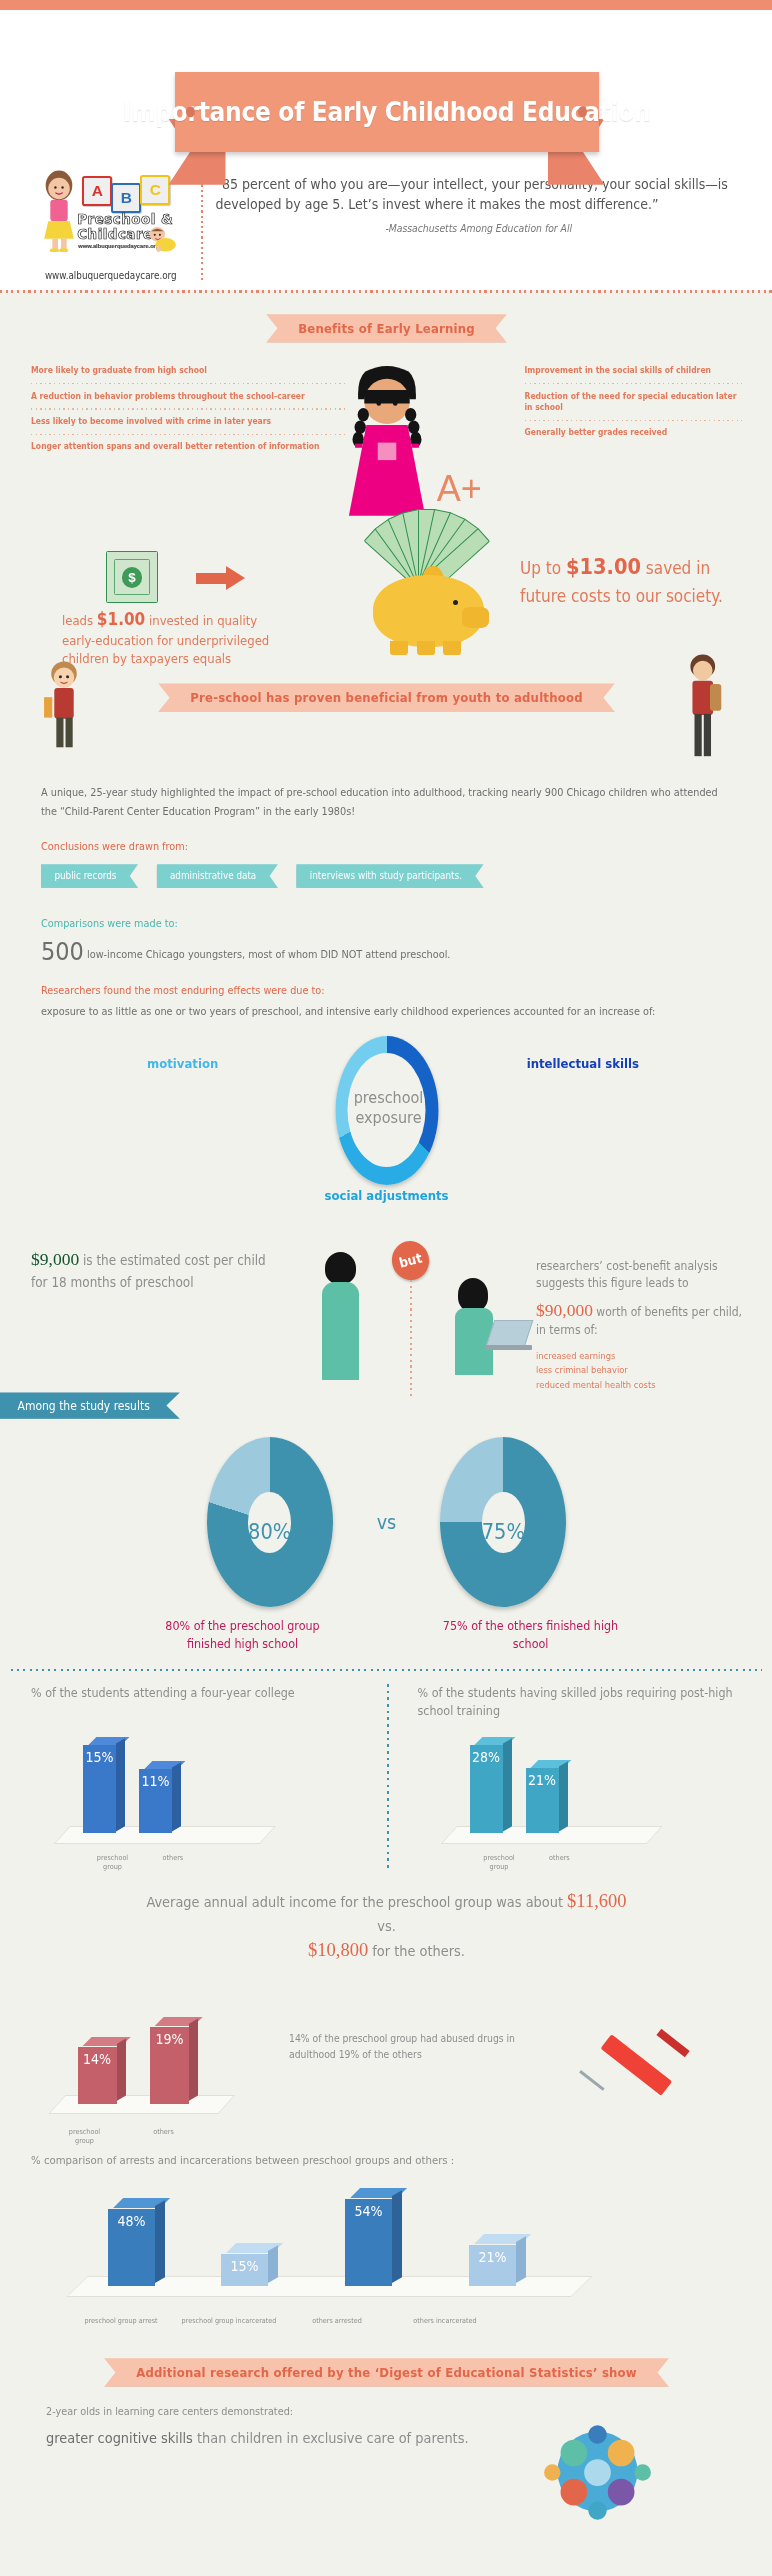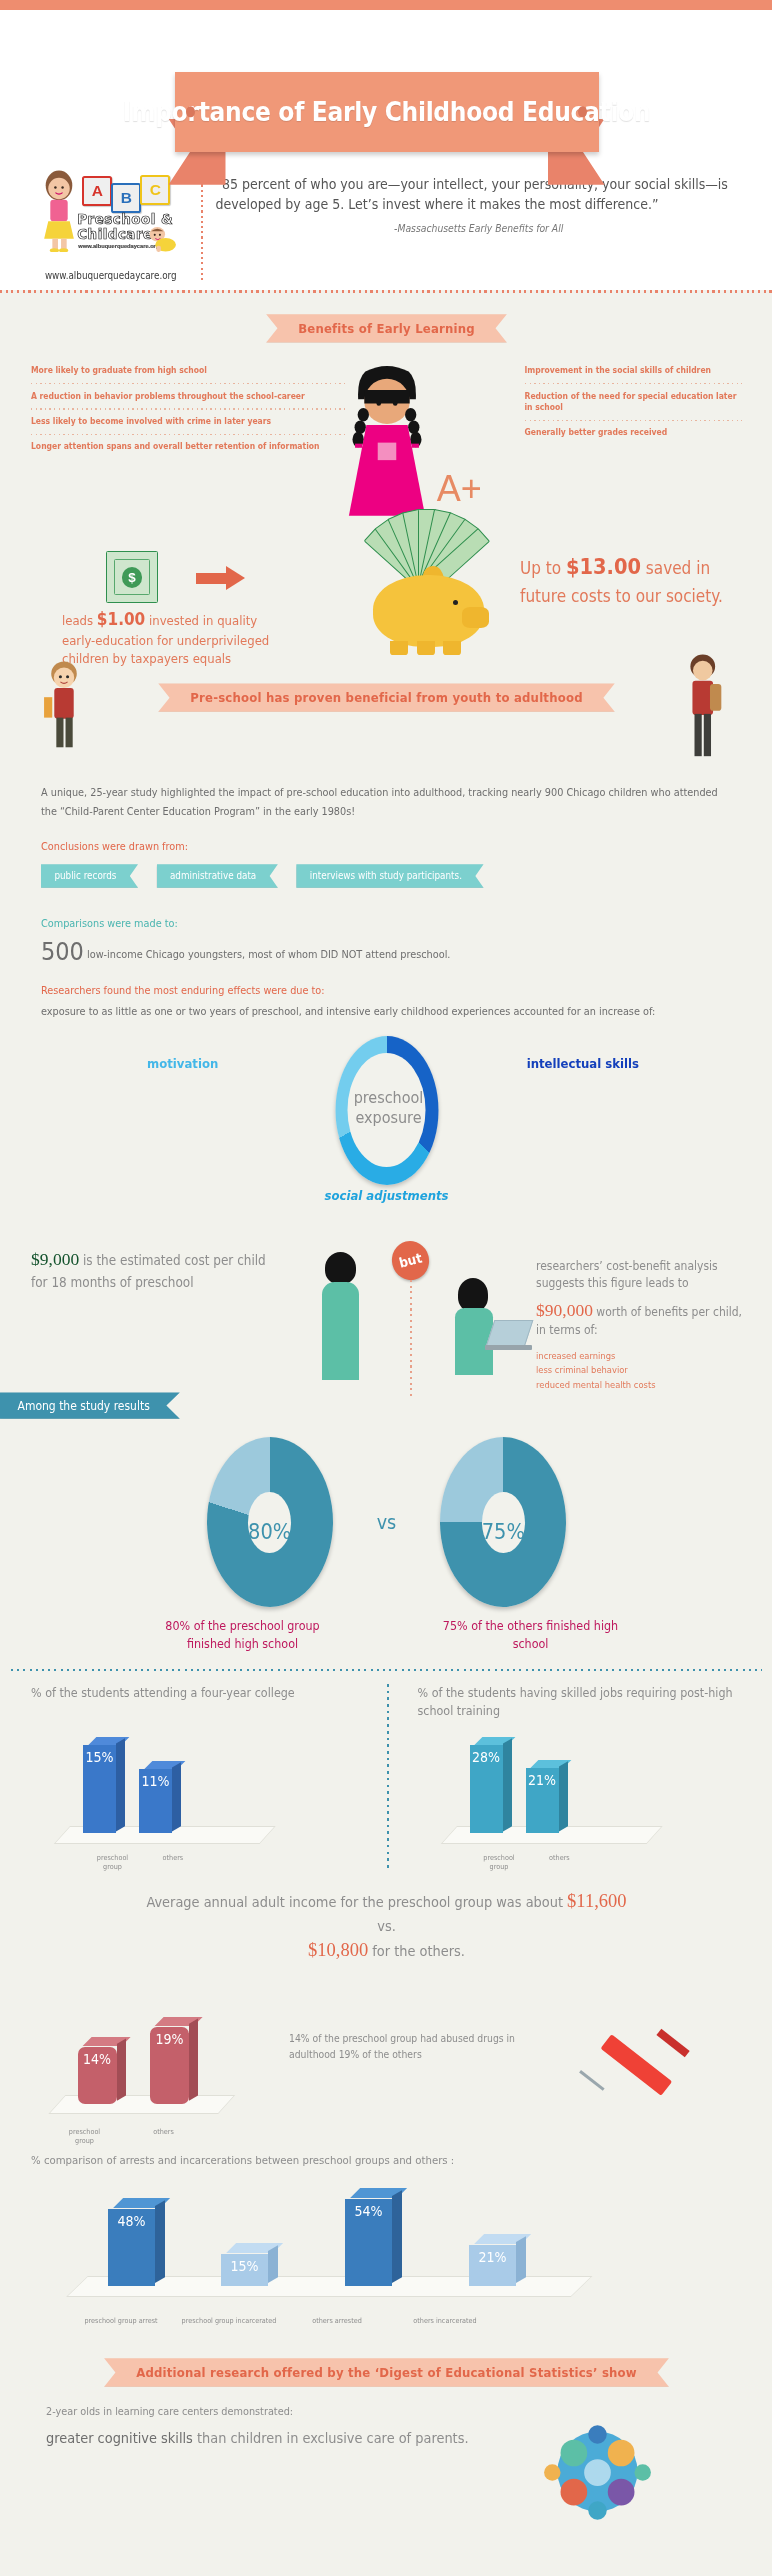--- a/index.html
+++ b/index.html
@@ -181,21 +181,21 @@
            box-shadow:0 2.1px 4.1px rgba(0,0,0,.22);}
   .donut::after { content:""; position:absolute; left:12.4px; top:17.5px; right:12.4px; bottom:17.5px;
                   background:#f2f2ec; border-radius:50%; }
   .donut-label { position:absolute; left:4px; right:0; top:57px; text-align:center;
                  z-index:2; font-size:16px; color:#8d8d8d; line-height:1.3;
                  font-family:"DejaVu Sans Condensed","Liberation Sans",sans-serif;}
   .c-lab { position:absolute; font-size:13px; font-weight:bold;
            font-family:"DejaVu Sans Condensed","Liberation Sans",sans-serif;}
   .c-lab.mot { left:147px; top:25px; color:#44b7e8; }
   .c-lab.int { right:134px; top:25px; color:#1440bb; }
-  .c-lab.soc { left:50%; transform:translateX(-50%); bottom:-2.1px; color:#1fa3dd;font-style:italic; }
+  .c-lab.soc { left:50%; transform:translateX(-50%); bottom:-2.1px; color:#1fa3dd; }
 
   
   .cost-zone { position:relative; height:170px; margin-top:15.5px; }
   .cost-left { position:absolute; left:31px; top:31px; width:242px;
                font-size:13.4px; line-height:1.45; color:#8d8d8d;
                font-family:"DejaVu Sans Condensed","Liberation Sans",sans-serif;}
   .cost-left b { color:#14532d; font-size:17.5px; font-weight:normal;
                  font-family:"Liberation Serif",serif;}
   .person-a { position:absolute; left:314px; top:36px; width:57px; height:129px;}
   .pa-head { position:absolute; left:11.3px; top:0; width:31px;height:32px;background:#141414;border-radius:50% 50% 42% 42%;}
@@ -281,21 +281,21 @@
 
   
   .drug-zone { position:relative; height:170px; }
   .drug-plot { position:absolute; left:57px; top:20.6px; width:216px; height:124px; }
   .dplat { position:absolute; left:0; bottom:9.3px; width:170px; height:18.5px;
            background:#fafaf6; border:0.5px solid #e0e0d8; transform:skewX(-42deg);}
   .dbar { position:absolute; bottom:19.6px; width:39px; }
   .dbar .face { width:39px; background:#c4606a; position:absolute; bottom:0;
                 display:flex; align-items:flex-start; justify-content:center; padding-top:4.1px;
                 color:#fff; font-size:14px;
-                font-family:"DejaVu Sans Condensed","Liberation Sans",sans-serif;border-radius:7px;}
+                font-family:"DejaVu Sans Condensed","Liberation Sans",sans-serif;}
   .dbar .side { position:absolute; right:-9.3px; bottom:5.2px; width:9.3px; background:#a24d55;
                 transform:skewY(-30deg);}
   .dbar .top { position:absolute; right:-9.3px; width:39px; height:9.3px; background:#d47b83;
                transform:skewX(-45deg);}
   .drug-legend { position:absolute; left:61px; top:148px; display:flex; gap:32px; }
   .dleg { width:47px; text-align:center; font-size:7.2px; color:#8d8d8d; line-height:1.3;
           font-family:"DejaVu Sans Condensed","Liberation Sans",sans-serif;}
   .drug-text { position:absolute; left:289px; top:52px; width:227px; font-size:10.3px;
                line-height:1.55; color:#8d8d8d;
                font-family:"DejaVu Sans Condensed","Liberation Sans",sans-serif;}
@@ -407,21 +407,21 @@
           <path d="M16 24 q5 5 10 0" stroke="#c06" stroke-width="1.6" fill="none"></path>
           <ellipse cx="36" cy="36" rx="20" ry="13" fill="#f5d33a"></ellipse>
           <rect x="18" y="38" width="9" height="12" rx="4" fill="#f3c6a5"></rect>
         </svg>
       </div>
       <div class="logo-url">www.albuquerquedaycare.org</div>
     </div>
     <div class="vdots"></div>
     <div class="quote-col">
       <div class="quote-text">“85 percent of who you are—your intellect, your personality, your social skills—is developed by age 5. Let’s invest where it makes the most difference.”</div>
-      <div class="quote-attr">-Massachusetts Early Benefits for All</div>
+      <div class="quote-attr">-Massachusetts Among Education for All</div>
     </div>
   </div>
   <div class="hdots"></div>
 
   <div class="banner-center">
     <div class="banner">Benefits of Early Learning</div>
   </div>
 
   <div class="benefits">
     <svg class="girl-art" viewBox="0 0 200 300">

